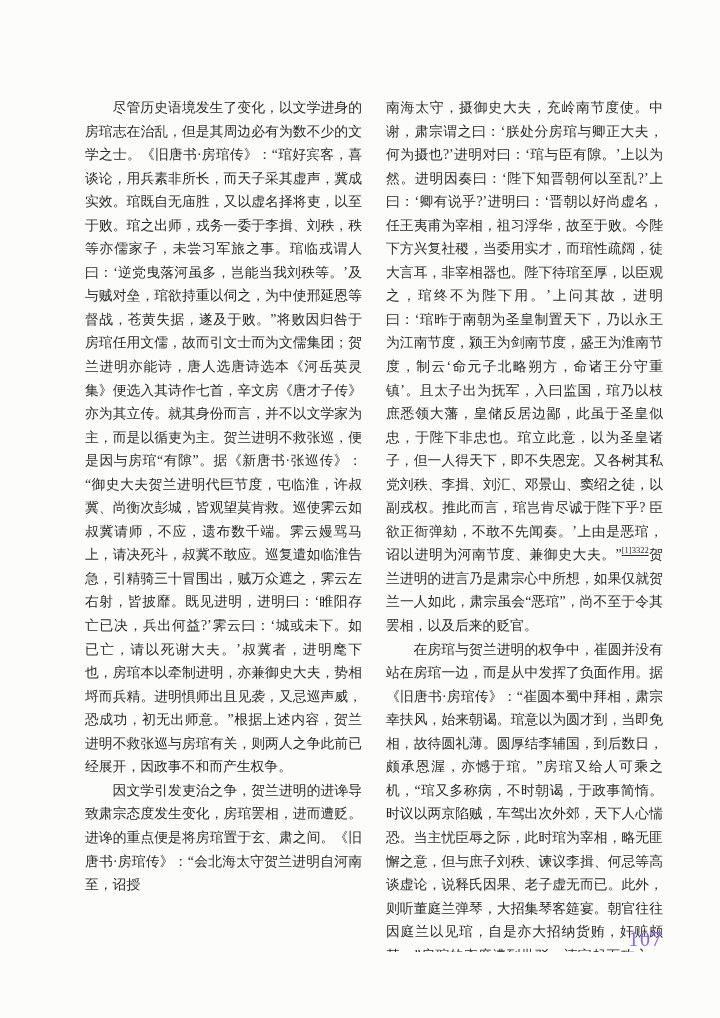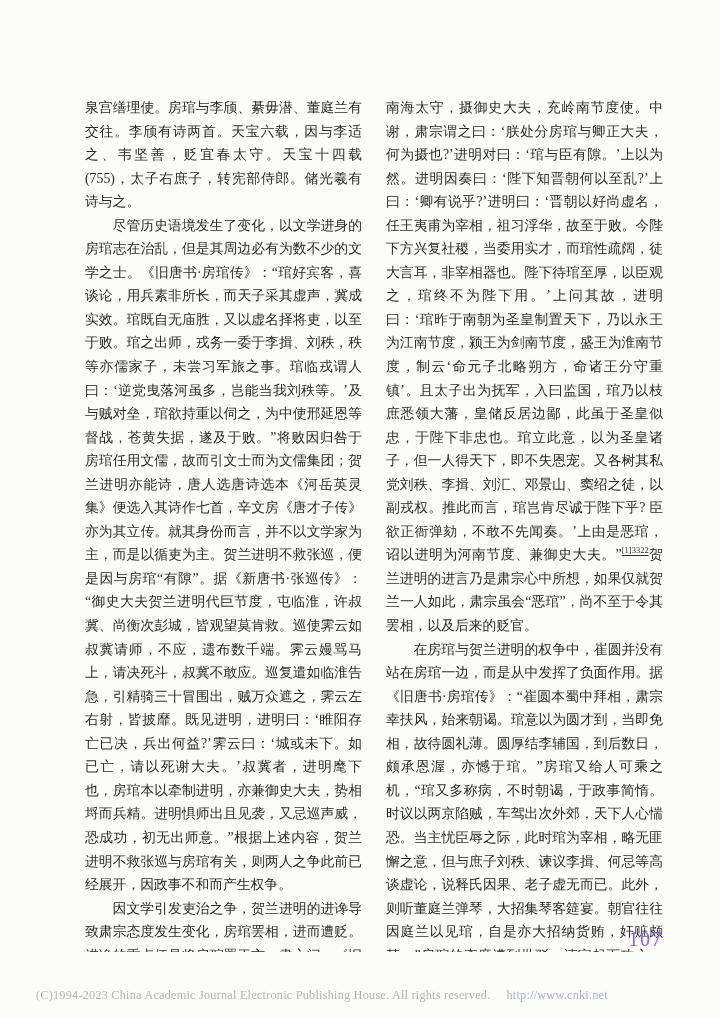--- a/index.html
+++ b/index.html
@@ -71,31 +71,27 @@
   }
 </style>
 </head>
 <body>
 
 <div class="page">
 
   <div class="columns">
 
     <div class="col">
-      <p>泉宫缮理使。房琯与李颀、綦毋潜、董庭兰有交往。李颀有诗两首。天宝六载，因与李适之、韦坚善，贬宜春太守。天宝十四载 (755)，太子右庶子，转宪部侍郎。储光羲有诗与之。</p>
       <p class="indent">尽管历史语境发生了变化，以文学进身的房琯志在治乱，但是其周边必有为数不少的文学之士。《旧唐书·房琯传》：“琯好宾客，喜谈论，用兵素非所长，而天子采其虚声，冀成实效。琯既自无庙胜，又以虚名择将吏，以至于败。琯之出师，戎务一委于李揖、刘秩，秩等亦儒家子，未尝习军旅之事。琯临戎谓人曰：‘逆党曳落河虽多，岂能当我刘秩等。’及与贼对垒，琯欲持重以伺之，为中使邢延恩等督战，苍黄失据，遂及于败。”将败因归咎于房琯任用文儒，故而引文士而为文儒集团；贺兰进明亦能诗，唐人选唐诗选本《河岳英灵集》便选入其诗作七首，辛文房《唐才子传》亦为其立传。就其身份而言，并不以文学家为主，而是以循吏为主。贺兰进明不救张巡，便是因与房琯“有隙”。据《新唐书·张巡传》：“御史大夫贺兰进明代巨节度，屯临淮，许叔冀、尚衡次彭城，皆观望莫肯救。巡使霁云如叔冀请师，不应，遗布数千端。霁云嫚骂马上，请决死斗，叔冀不敢应。巡复遣如临淮告急，引精骑三十冒围出，贼万众遮之，霁云左右射，皆披靡。既见进明，进明曰：‘睢阳存亡已决，兵出何益?’霁云曰：‘城或未下。如已亡，请以死谢大夫。’叔冀者，进明麾下也，房琯本以牵制进明，亦兼御史大夫，势相埒而兵精。进明惧师出且见袭，又忌巡声威，恐成功，初无出师意。”根据上述内容，贺兰进明不救张巡与房琯有关，则两人之争此前已经展开，因政事不和而产生权争。</p>
       <p class="indent">因文学引发吏治之争，贺兰进明的进谗导致肃宗态度发生变化，房琯罢相，进而遭贬。进谗的重点便是将房琯置于玄、肃之间。《旧唐书·房琯传》：“会北海太守贺兰进明自河南至，诏授</p>
     </div>
 
     <div class="col">
       <p><span>南海太守，摄御史大夫，充岭南节度使。中谢，肃宗谓之曰：‘朕处分房琯与卿正大夫，何为摄也?’进明对曰：‘琯与臣有隙。’上以为然。进明因奏曰：‘陛下知晋朝何以至乱?’上曰：‘卿有说乎?’进明曰：‘晋朝以好尚虚名，任王夷甫为宰相，祖习浮华，故至于败。今陛下方兴复社稷，当委用实才，而琯性疏阔，徒大言耳，非宰相器也。陛下待琯至厚，以臣观之，琯终不为陛下用。’上问其故，进明曰：‘琯昨于南朝为圣皇制置天下，乃以永王为江南节度，颍王为剑南节度，盛王为淮南节度，制云‘命元子北略朔方，命诸王分守重镇’。且太子出为抚军，入曰监国，琯乃以枝庶悉领大藩，皇储反居边鄙，此虽于圣皇似忠，于陛下非忠也。琯立此意，以为圣皇诸子，但一人得天下，即不失恩宠。又各树其私党刘秩、李揖、刘汇、邓景山、窦绍之徒，以副戎权。推此而言，琯岂肯尽诚于陛下乎? 臣欲正衙弹劾，不敢不先闻奏。’上由是恶琯，诏以进明为河南节度、兼御史大夫。”</span><sup class="ref">[1]3322</sup><span>贺兰进明的进言乃是肃宗心中所想，如果仅就贺兰一人如此，肃宗虽会“恶琯”，尚不至于令其罢相，以及后来的贬官。</span></p>
       <p class="indent">在房琯与贺兰进明的权争中，崔圆并没有站在房琯一边，而是从中发挥了负面作用。据《旧唐书·房琯传》：“崔圆本蜀中拜相，肃宗幸扶风，始来朝谒。琯意以为圆才到，当即免相，故待圆礼薄。圆厚结李辅国，到后数日，颇承恩渥，亦憾于琯。”房琯又给人可乘之机，“琯又多称病，不时朝谒，于政事简惰。时议以两京陷贼，车驾出次外郊，天下人心惴恐。当主忧臣辱之际，此时琯为宰相，略无匪懈之意，但与庶子刘秩、谏议李揖、何忌等高谈虚论，说释氏因果、老子虚无而已。此外，则听董庭兰弹琴，大招集琴客筵宴。朝官往往因庭兰以见琯，自是亦大招纳货贿，奸赃颇甚。”房琯的态度遭到批驳，谏官起而攻之，“颜真卿时为大夫，弹何忌不孝，</p>
     </div>
 
   </div>
 
   <div class="page-number">107</div>
 
-  <div class="footer">
-    <span>(C)1994-2023 China Academic Journal Electronic Publishing House. All rights reserved.</span><span class="url">http://www.cnki.net</span>
-  </div>
 
 </div>
 
 </body></html>

